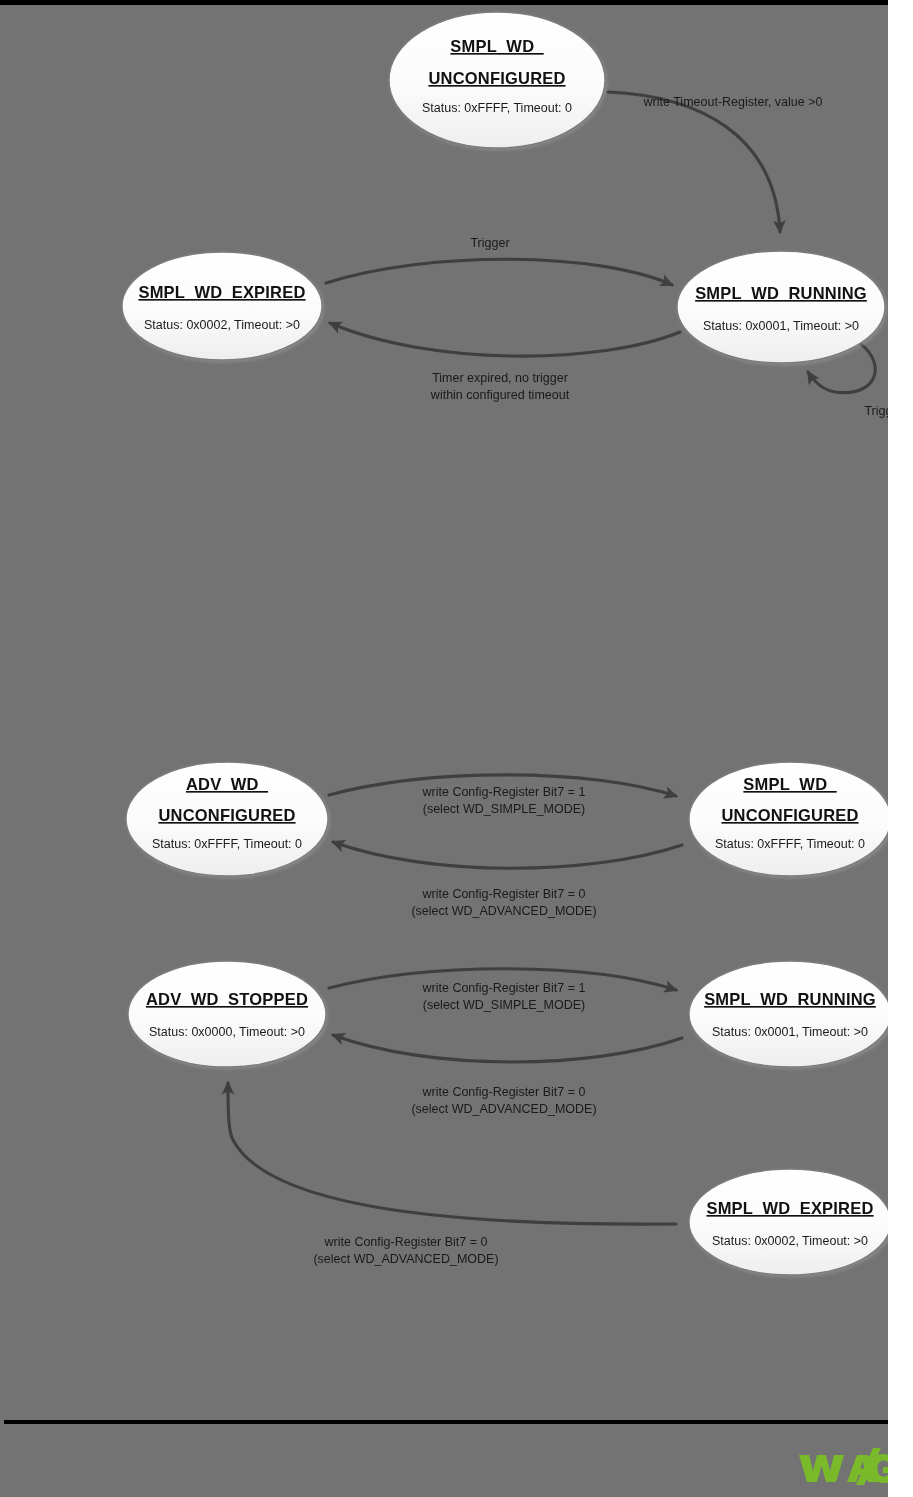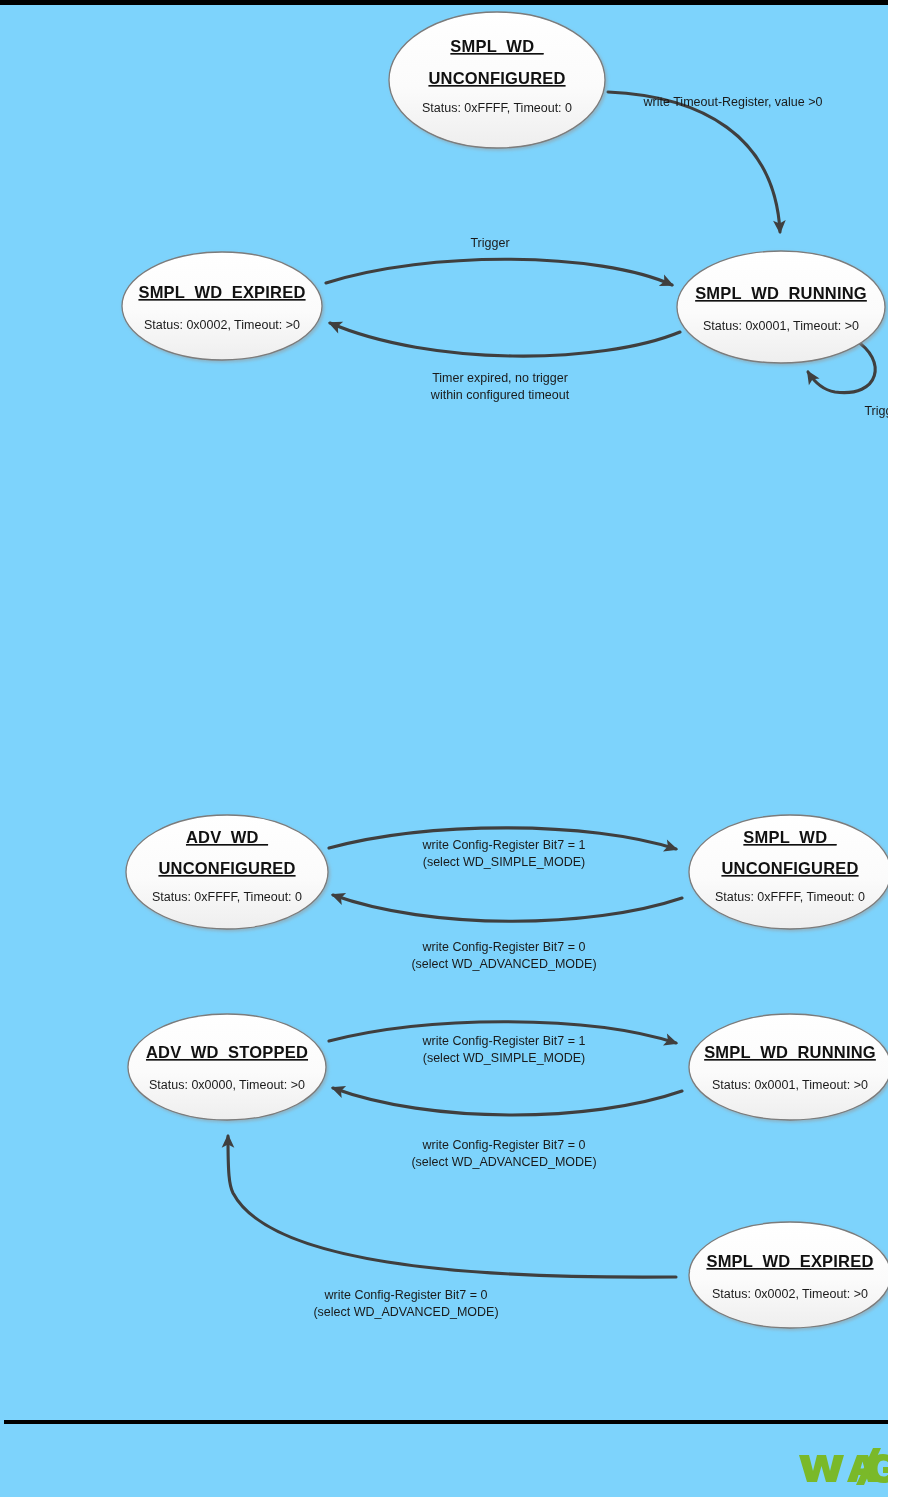--- a/index.html
+++ b/index.html
@@ -5,42 +5,42 @@
   * { box-sizing: border-box; }
   html, body {
     margin: 0; padding: 0;
     background: #ffffff;
     font-family: "Liberation Sans", sans-serif;
   }
   .page {
     position: relative;
     width: 888px;
     height: 1497px;
-    background: #7dd3fc;
+    background: #737373;
     overflow: hidden;
     padding-left: 6px;
   }
   .top-rule {
     position: absolute;
     left: 0; top: 0;
     width: 913px; height: 5px;
     background: #000000;
   }
   .footer-rule {
     position: absolute;
     left: 4px; top: 1420px;
     width: 905px; height: 4px;
     background: #000000;
   }
   .diagram {
     position: absolute;
     left: 0;
   }
   #diagram-simple { top: 0px; }
-  #diagram-advanced { top: 773px; }
+  #diagram-advanced { top: 720px; }
 
   svg { display: block; overflow: visible; }
 
   .state-title {
     font-family: "Liberation Sans", sans-serif;
     font-size: 16.5px;
     font-weight: bold;
     fill: #111111;
     text-anchor: middle;
     letter-spacing: 0.2px;

